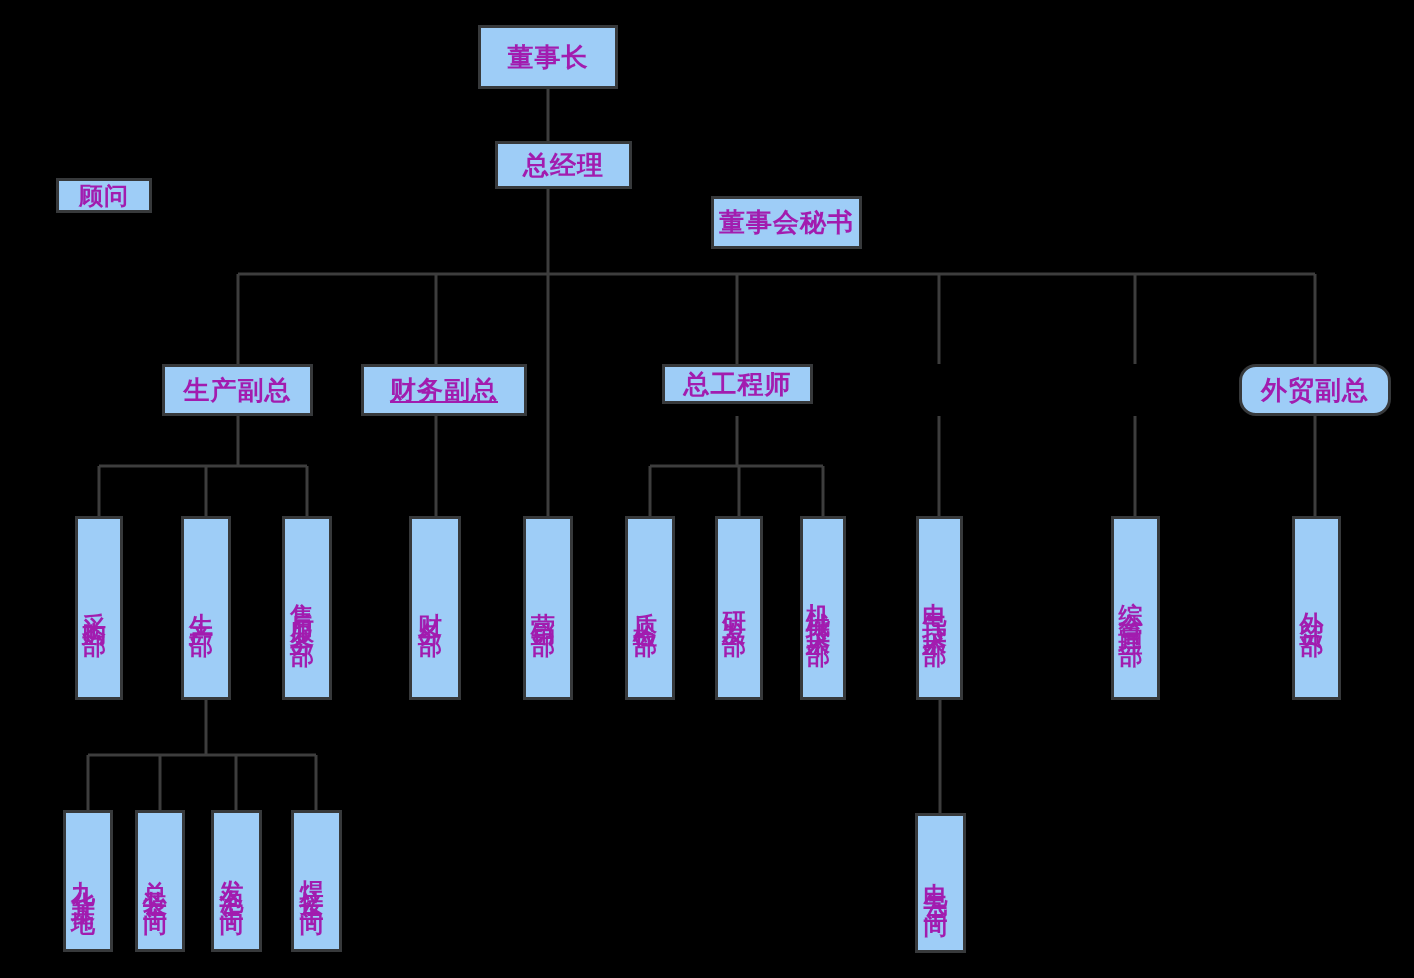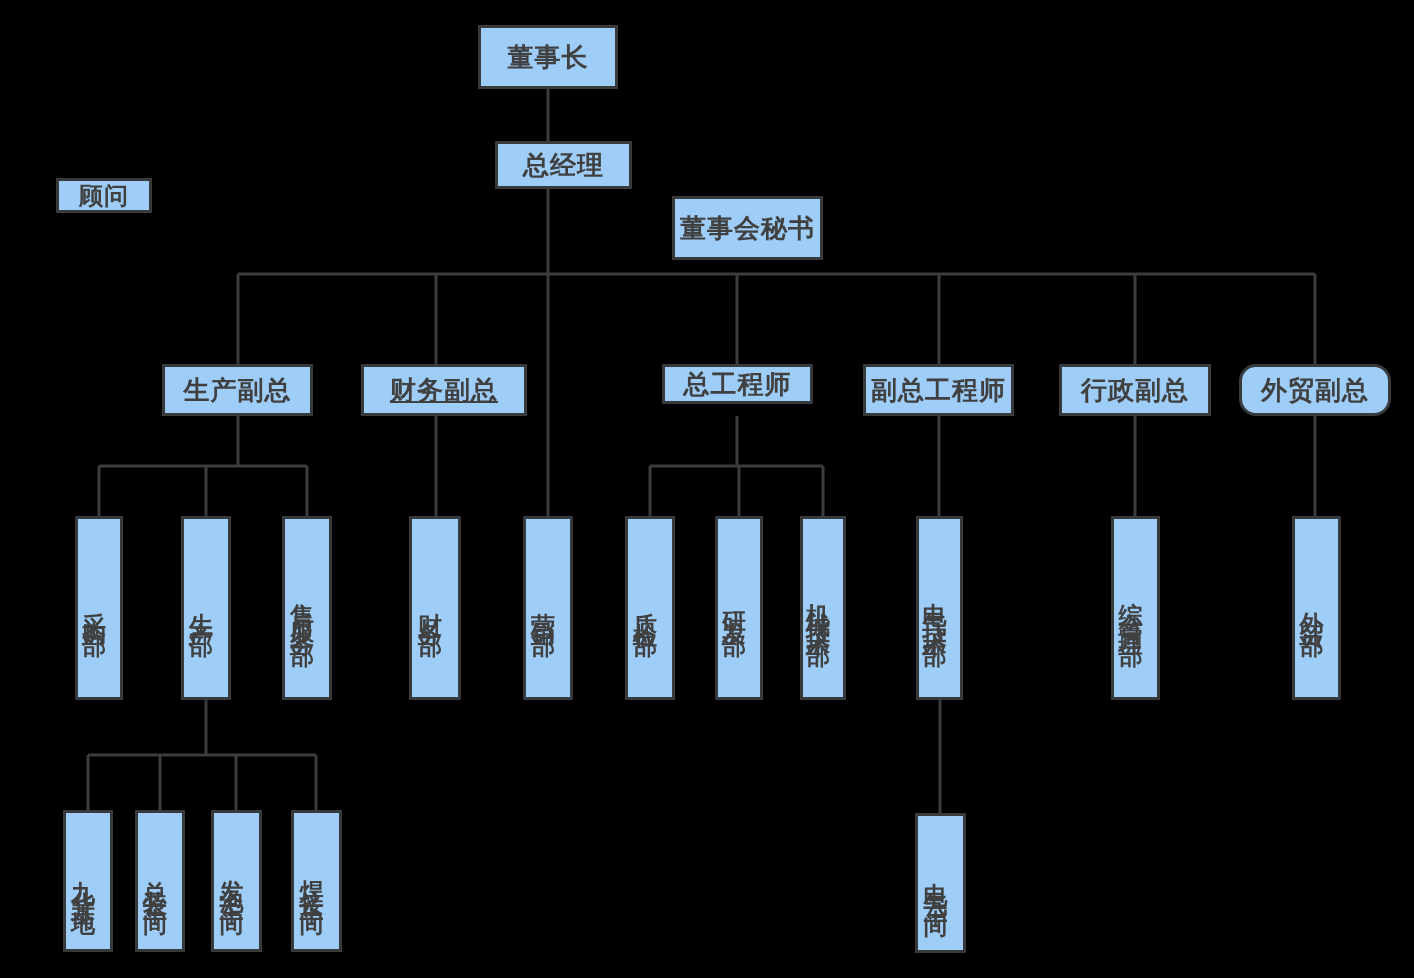--- a/index.html
+++ b/index.html
@@ -22,21 +22,21 @@
     fill: none;
   }
   .node {
     position: absolute;
     box-sizing: border-box;
     background: #9ecdf7;
     border: 3px solid #37393b;
     display: flex;
     align-items: center;
     justify-content: center;
-    color: #404040;
+    color: #a21caf;
     font-weight: bold;
   }
   .hnode { font-size: 26px; letter-spacing: 1px; white-space: nowrap; }
   .hnode.small { font-size: 24px; }
   .vnode { font-size: 24px; }
   .vnode .vtext {
     writing-mode: vertical-rl;
     text-orientation: upright;
     letter-spacing: 10px;
     line-height: 1;
@@ -65,43 +65,37 @@
   </div>
 
   <div class="node hnode" style="left:480px; top:141px; width:137px; height:48px;margin-left:15px;">
     <span>总经理</span>
   </div>
 
   <div class="node hnode small" style="left:24px; top:178px; width:96px; height:35px;margin-left:32px;">
     <span>顾问</span>
   </div>
 
-  <div class="node hnode" style="left:672px; top:196px; width:151px; height:64px;">
+  <div class="node hnode" style="left:711px; top:196px; width:151px; height:53px;">
     <span>董事会秘书</span>
   </div>
 
   <div class="node hnode" style="left:162px; top:364px; width:151px; height:52px;justify-content:center;">
     <span>生产副总</span>
   </div>
 
   <div class="node hnode" style="left:361px; top:364px; width:166px; height:52px;text-decoration:underline;">
     <span>财务副总</span>
   </div>
 
   <div class="node hnode" style="left:662px; top:364px; width:151px; height:40px;">
     <span>总工程师</span>
   </div>
 
-  <div class="node hnode" style="left:863px; top:364px; width:151px; height:52px;">
-    <span>副总工程师</span>
-  </div>
 
-  <div class="node hnode" style="left:1059px; top:364px; width:152px; height:52px;">
-    <span>行政副总</span>
-  </div>
 
   <div class="node hnode" style="left:1239px; top:364px; width:152px; height:52px;border-radius:17px;">
     <span>外贸副总</span>
   </div>
 
   <div class="node vnode" style="left:75px; top:516px; width:48px; height:184px;">
     <span class="vtext">采购部</span>
   </div>
 
   <div class="node vnode" style="left:181px; top:516px; width:50px; height:184px;">

